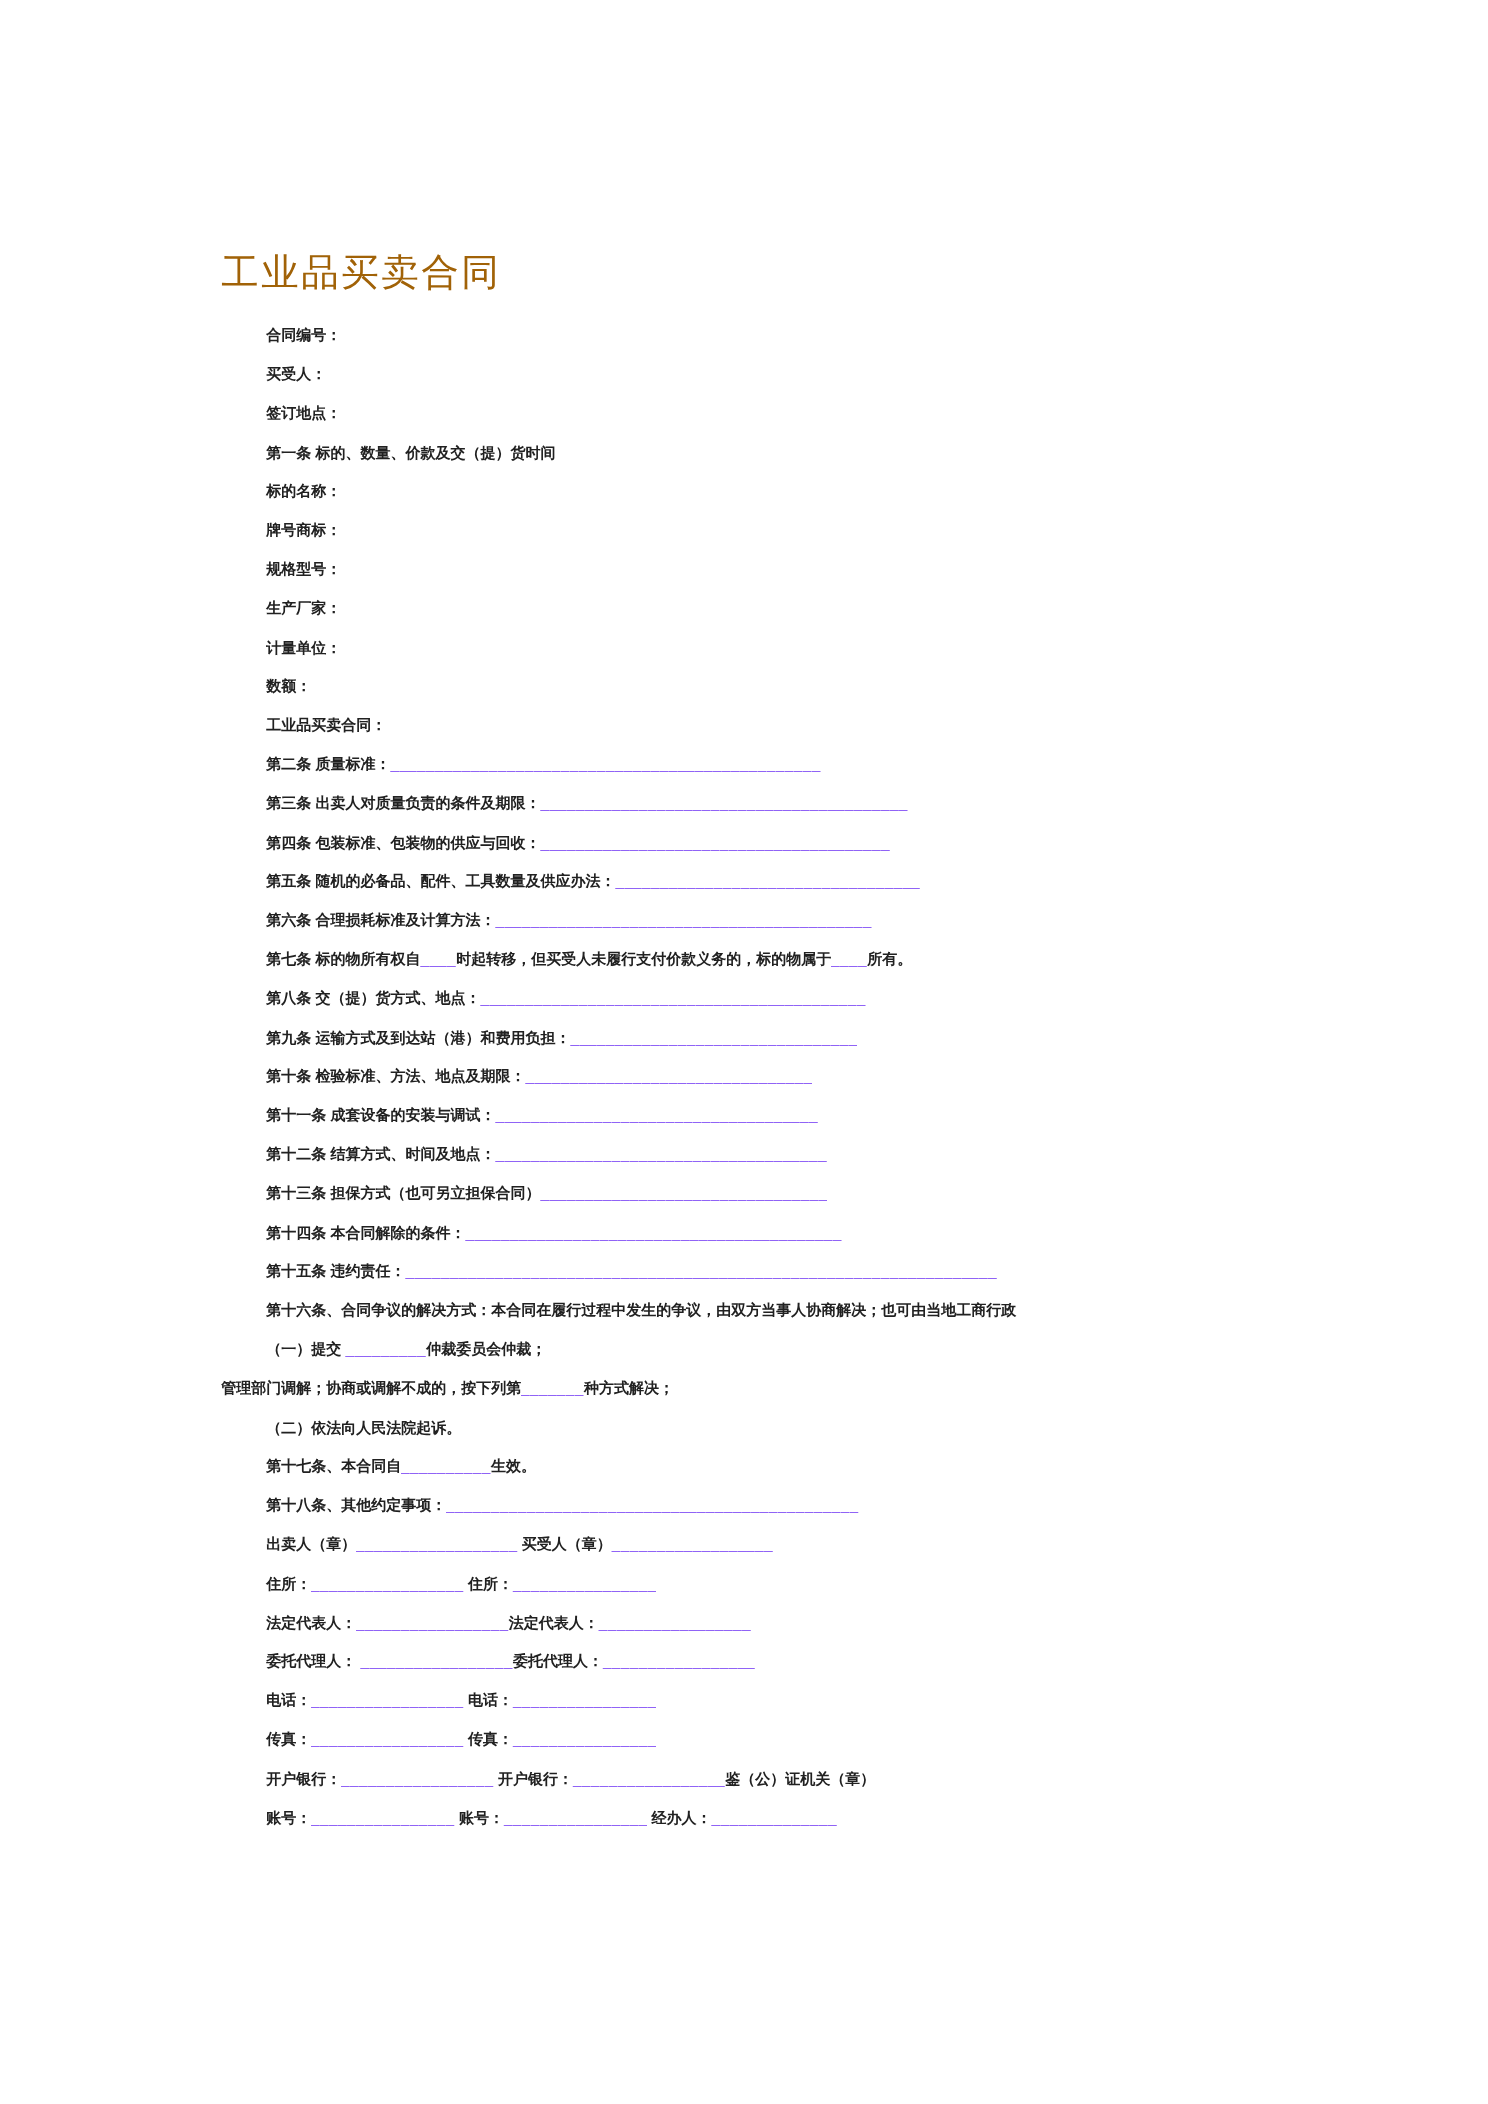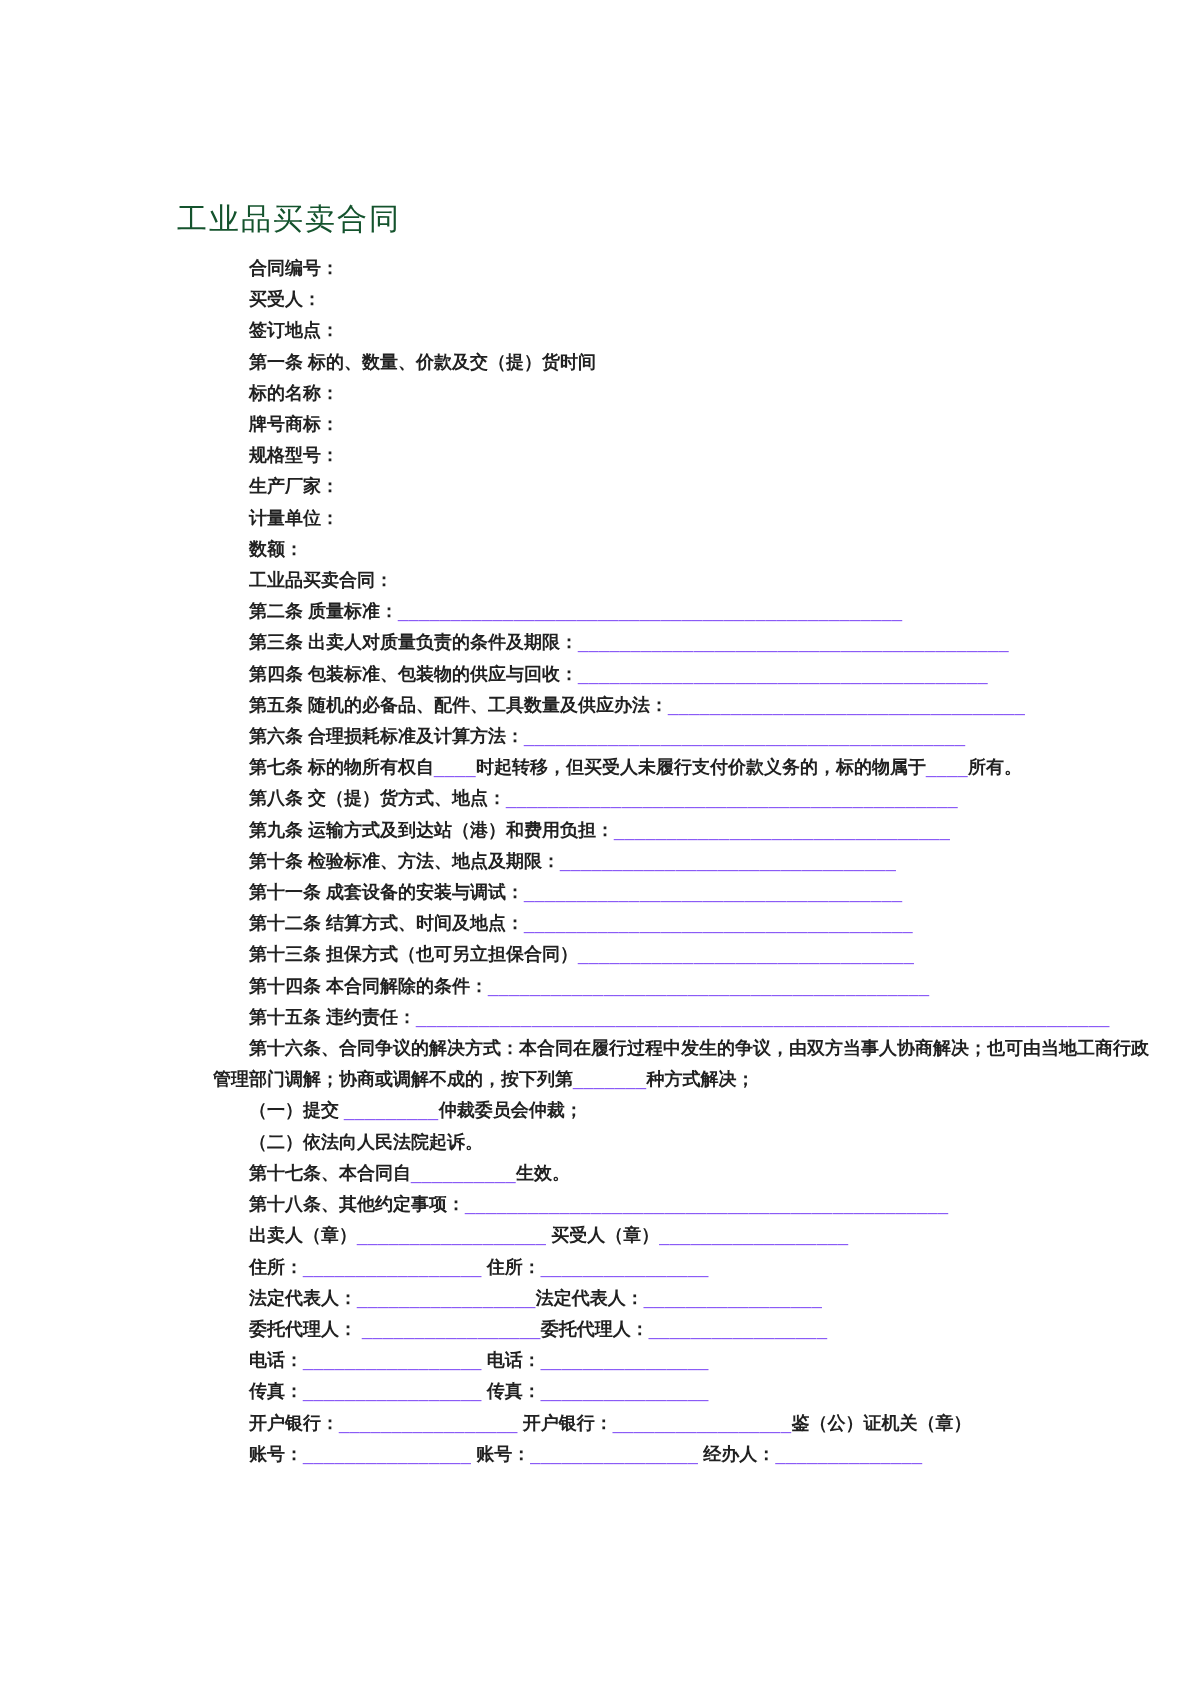--- a/index.html
+++ b/index.html
@@ -20,30 +20,29 @@
     left: 177px;
     top: 200px;
     width: 860px;
   }
   .doc-title {
     margin: 0 0 15px 0;
     font-family: "DejaVu Serif", "Liberation Serif", serif;
     font-size: 30px;
     line-height: 38px;
     font-weight: 400;
-    color: #14532d;
+    color: #a16207;
     letter-spacing: 2px;
   }
   .line {
-    font-size: 18px;
+    font-size: 12px;
     line-height: 31.2px;
     font-weight: 600;
     color: #212121;
     white-space: pre;
-    margin-left: 36px;
   }
   .line.indent {
     padding-left: 36px;
   }
   .blank {
     color: #8b5cf6;
     font-weight: 400;
     letter-spacing: 0.5px;
   }
 </style>
@@ -73,22 +72,22 @@
         <div class="line indent">第七条 标的物所有权自<span class="blank">____</span>时起转移，但买受人未履行支付价款义务的，标的物属于<span class="blank">____</span>所有。</div>
         <div class="line indent">第八条 交（提）货方式、地点：<span class="blank">___________________________________________</span></div>
         <div class="line indent">第九条 运输方式及到达站（港）和费用负担：<span class="blank">________________________________</span></div>
         <div class="line indent">第十条 检验标准、方法、地点及期限：<span class="blank">________________________________</span></div>
         <div class="line indent">第十一条 成套设备的安装与调试：<span class="blank">____________________________________</span></div>
         <div class="line indent">第十二条 结算方式、时间及地点：<span class="blank">_____________________________________</span></div>
         <div class="line indent">第十三条 担保方式（也可另立担保合同）<span class="blank">________________________________</span></div>
         <div class="line indent">第十四条 本合同解除的条件：<span class="blank">__________________________________________</span></div>
         <div class="line indent">第十五条 违约责任：<span class="blank">__________________________________________________________________</span></div>
         <div class="line indent">第十六条、合同争议的解决方式：本合同在履行过程中发生的争议，由双方当事人协商解决；也可由当地工商行政</div>
+        <div class="line indent">（一）提交 <span class="blank">_________</span>仲裁委员会仲裁；</div>
         <div class="line">管理部门调解；协商或调解不成的，按下列第<span class="blank">_______</span>种方式解决；</div>
-        <div class="line indent">（一）提交 <span class="blank">_________</span>仲裁委员会仲裁；</div>
         <div class="line indent">（二）依法向人民法院起诉。</div>
         <div class="line indent">第十七条、本合同自<span class="blank">__________</span>生效。</div>
         <div class="line indent">第十八条、其他约定事项：<span class="blank">______________________________________________</span></div>
         <div class="line indent">出卖人（章）<span class="blank">__________________</span> 买受人（章）<span class="blank">__________________</span></div>
         <div class="line indent">住所：<span class="blank">_________________</span> 住所：<span class="blank">________________</span></div>
         <div class="line indent">法定代表人：<span class="blank">_________________</span>法定代表人：<span class="blank">_________________</span></div>
         <div class="line indent">委托代理人： <span class="blank">_________________</span>委托代理人：<span class="blank">_________________</span></div>
         <div class="line indent">电话：<span class="blank">_________________</span> 电话：<span class="blank">________________</span></div>
         <div class="line indent">传真：<span class="blank">_________________</span> 传真：<span class="blank">________________</span></div>
         <div class="line indent">开户银行：<span class="blank">_________________</span> 开户银行：<span class="blank">_________________</span>鉴（公）证机关（章）</div>

